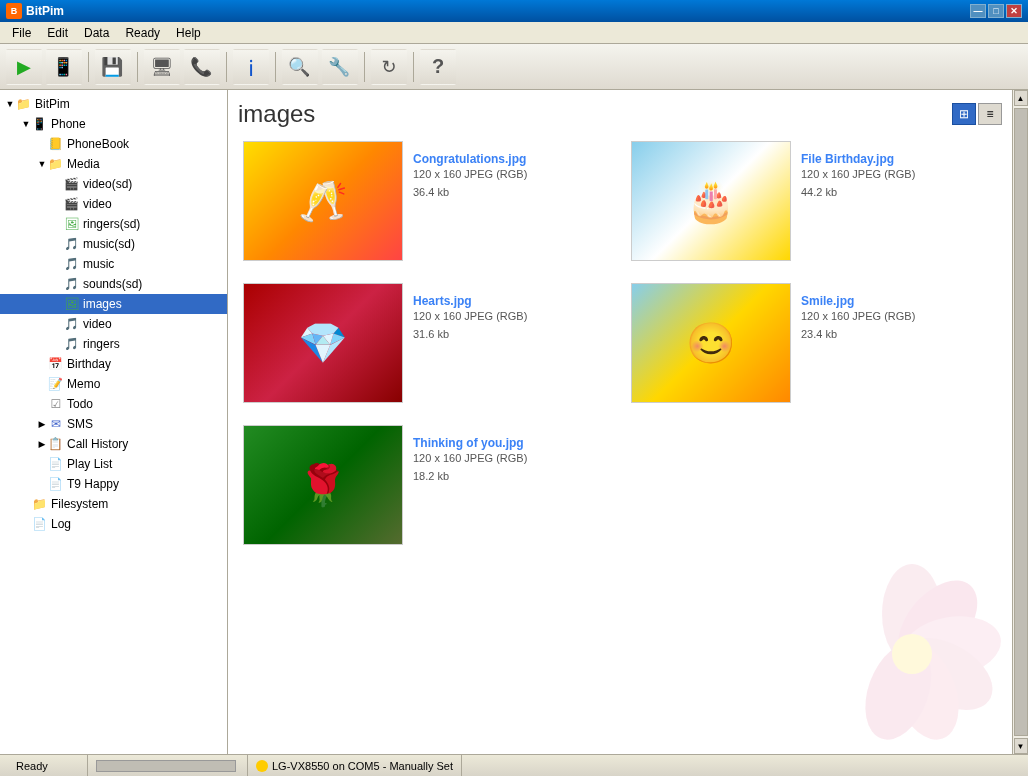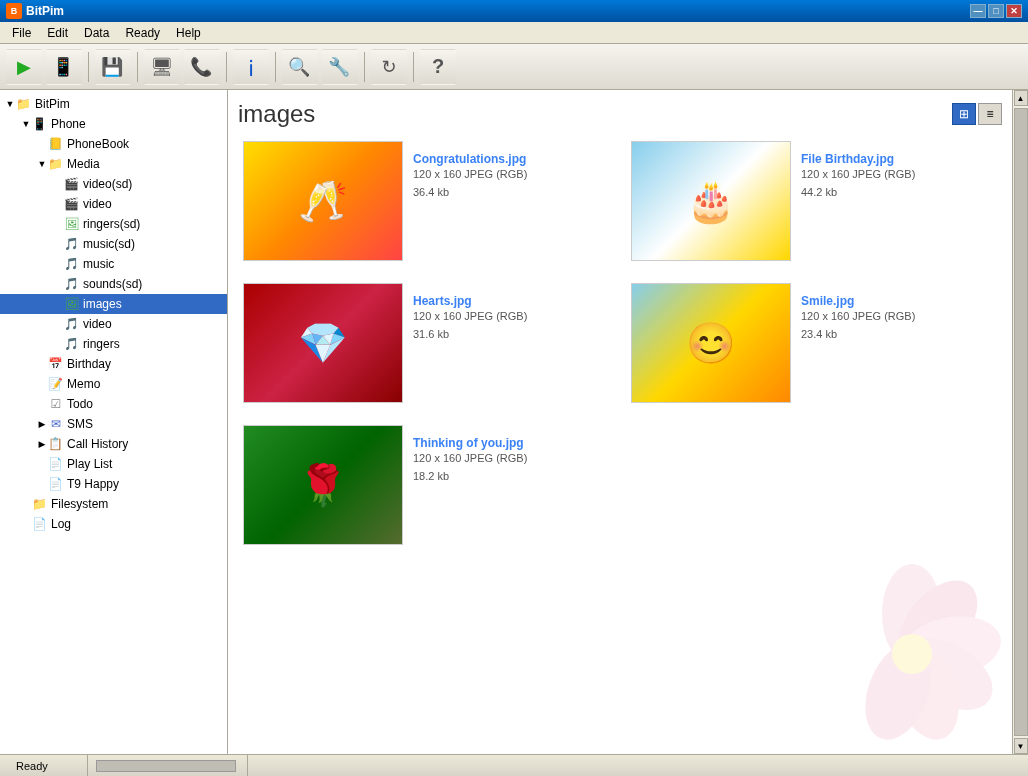--- a/index.html
+++ b/index.html
@@ -413,13 +413,17 @@
   </div>
 </div>
 
 <div id="statusbar">
   <div class="status-segment">
     <span>Ready</span>
   </div>
   <div class="status-segment progress">
     <div class="progress-bar"></div>
   </div>
+  <div class="status-segment device">
+    <div class="status-dot"></div>
+    <span>LG-VX8550 on COM5 - Manually Set</span>
+  </div>
 </div>
 
 </body></html>

